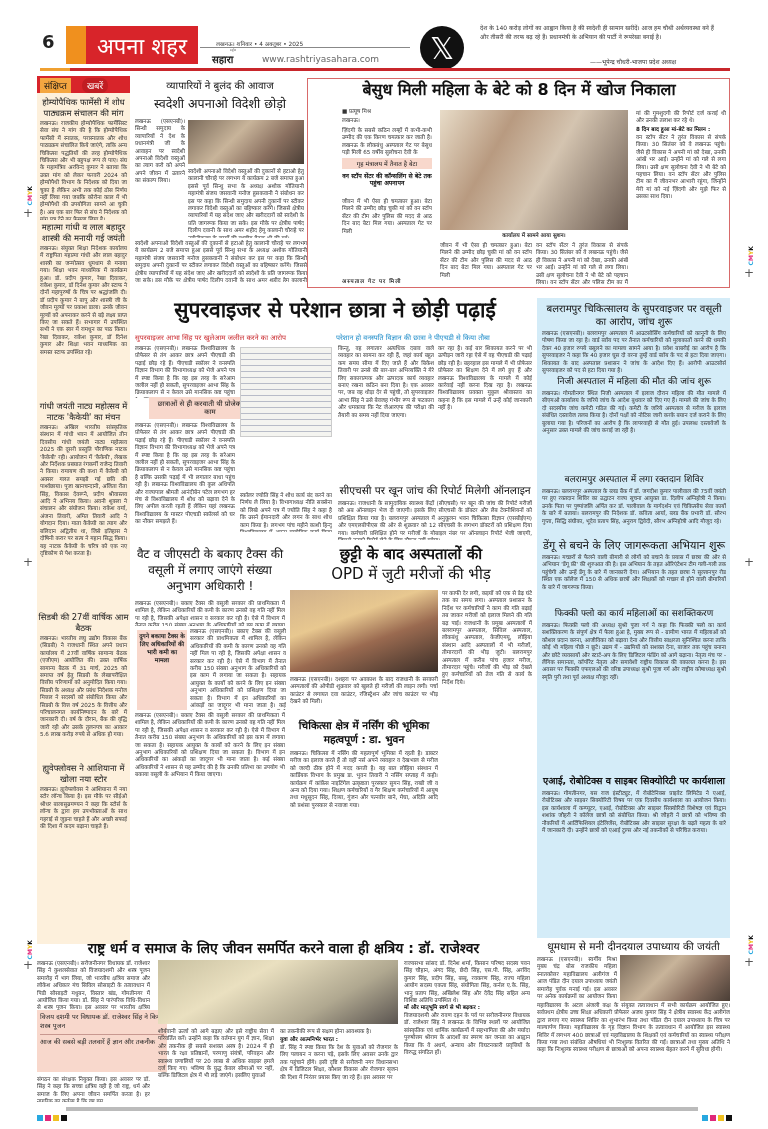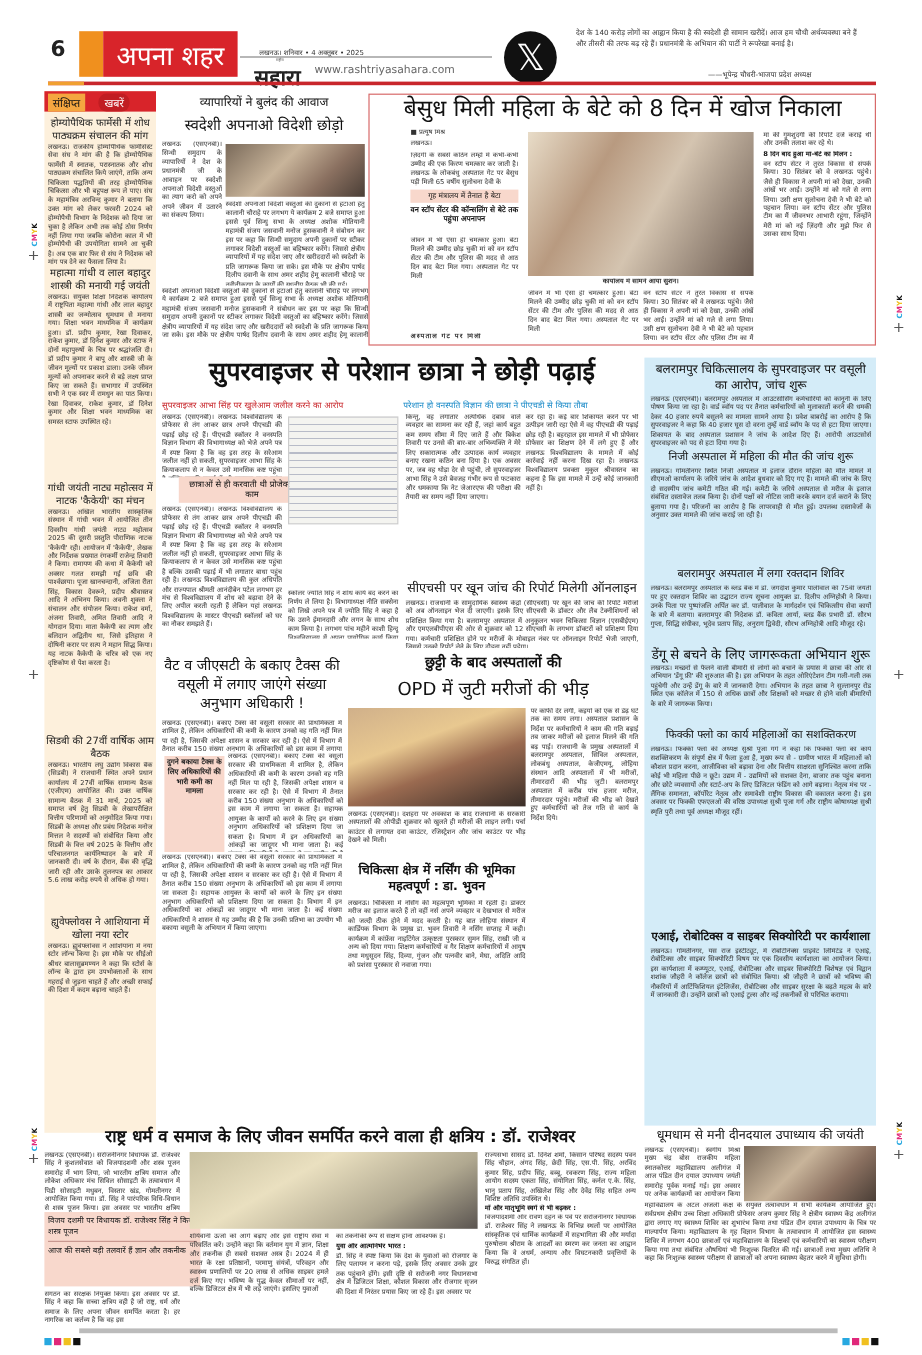--- a/index.html
+++ b/index.html
@@ -5,21 +5,21 @@
   * { box-sizing: border-box; margin: 0; padding: 0; }
   body { width: 768px; height: 1129px; background: #fff; font-family: "DejaVu Sans", sans-serif; color: #222; position: relative; overflow: hidden; }
   .abs { position: absolute; }
   .txt { font-size: 5.6px; line-height: 7.4px; color: #333; text-align: justify; overflow: hidden; }
   .hd { font-family: "DejaVu Sans", sans-serif; color: #111; text-align: center; line-height: 1.15; }
   
   .pageno { left: 42px; top: 31px; font-size: 18px; font-weight: bold; color: #222; }
   .orange-bar { left: 66px; top: 26px; width: 20px; height: 38px; background: #f0901e; }
   .logo-box { left: 86px; top: 26px; width: 112px; height: 38px; background: #d8242a; color: #fff; font-size: 22px; display: flex; align-items: center; justify-content: center; }
   .dateline { left: 216px; top: 40px; font-size: 5.8px; color: #333; }
-  .sahara { left: 212px; top: 52px; font-size: 18px; font-weight: bold; color: #222; }
+  .sahara { left: 212px; top: 52px; font-size: 10px; font-weight: bold; color: #222; }
   .sahara-kicker { left: 230px; top: 48px; font-size: 3px; color: #444; }
   .website { left: 262px; top: 54px; font-size: 9px; color: #666; }
   .mast-line { left: 200px; top: 47px; width: 210px; height: 1px; background: #888; }
   .x-circle { left: 420px; top: 26px; width: 44px; height: 44px; border-radius: 50%; background: #111; color: #fff; font-size: 30px; display: flex; align-items: center; justify-content: center; font-family: "DejaVu Sans", sans-serif; }
   .quote { left: 480px; top: 23px; width: 240px; font-size: 6px; line-height: 9px; color: #333; }
   .quote-author { left: 590px; top: 58px; font-size: 6px; color: #333; }
   .top-rule { left: 40px; top: 68px; width: 690px; height: 3px; background: #c8262b; }
   .top-rule-o { left: 40px; top: 68px; width: 30px; height: 3px; background: #f0a030; }
   
   .side { left: 37px; top: 76px; width: 93px; height: 868px; background: #fdf0dc; }
@@ -91,21 +91,21 @@
 <div class="abs side-head-r">खबरें</div>
 
 <div class="abs hd" style="left:135px;top:80px;width:170px;font-size:10px;">व्यापारियों ने बुलंद की आवाज</div>
 <div class="abs hd" style="left:135px;top:97px;width:170px;font-size:12.5px;">स्वदेशी अपनाओ विदेशी छोड़ो</div>
 <div class="abs txt" style="left:135px;top:118px;width:50px;height:120px;">लखनऊ (एसएनबी)। सिन्धी समुदाय के व्यापारियों ने देश के प्रधानमंत्री जी के आवाहन पर स्वदेशी अपनाओ विदेशी वस्तुओं का त्याग करो को अपने अपने जीवन में उतारने का संकल्प लिया।</div>
 <div class="abs photo" style="left:188px;top:120px;width:116px;height:44px;"></div>
 <div class="abs txt" style="left:188px;top:168px;width:116px;height:70px;">स्वदेशी अपनाओ विदेशी वस्तुओं की दुकानों से हटाओ हेतु कालानी चौराहे पर लगभग ये कार्यक्रम 2 बजे समाप्त हुआ इससे पूर्व सिन्धु सभा के अध्यक्ष अशोक मोतियानी महामंत्री संजय जसवानी मनोज हुसकवानी ने संबोधन कर इस पर कहा कि सिन्धी समुदाय अपनी दुकानों पर स्टीकर लगाकर विदेशी वस्तुओं का बहिष्कार करेंगे। जिससे क्षेत्रीय व्यापारियों में यह संदेश जाए और खरीददारों को स्वदेशी के प्रति जागरूक किया जा सके। इस मौके पर क्षेत्रीय पार्षद दिलीप दवानी के साथ अमर शहीद हेमू कालानी चौराहे पर नवीनीकरण के कार्यों की स्थलीय बैठक भी की गई।</div>
 <div class="abs txt" style="left:135px;top:240px;width:172px;height:42px;">स्वदेशी अपनाओ विदेशी वस्तुओं की दुकानों से हटाओ हेतु कालानी चौराहे पर लगभग ये कार्यक्रम 2 बजे समाप्त हुआ इससे पूर्व सिन्धु सभा के अध्यक्ष अशोक मोतियानी महामंत्री संजय जसवानी मनोज हुसकवानी ने संबोधन कर इस पर कहा कि सिन्धी समुदाय अपनी दुकानों पर स्टीकर लगाकर विदेशी वस्तुओं का बहिष्कार करेंगे। जिससे क्षेत्रीय व्यापारियों में यह संदेश जाए और खरीददारों को स्वदेशी के प्रति जागरूक किया जा सके। इस मौके पर क्षेत्रीय पार्षद दिलीप दवानी के साथ अमर शहीद हेमू कालानी चौराहे पर नवीनीकरण के कार्यों की स्थलीय बैठक भी की गई।</div>
 
 <div class="abs red-frame" style="left:307px;top:78px;width:423px;height:210px;"></div>
-<div class="abs hd" style="left:310px;top:81px;width:418px;font-size:19px;font-weight:normal;">बेसुध मिली महिला के बेटे को 8 दिन में खोज निकाला</div>
+<div class="abs hd" style="left:310px;top:81px;width:418px;font-size:16px;font-weight:bold;">बेसुध मिली महिला के बेटे को 8 दिन में खोज निकाला</div>
 <div class="abs txt" style="left:342px;top:108px;width:90px;">■ प्रत्यूष मिश्र</div>
 <div class="abs txt" style="left:342px;top:117px;width:90px;">लखनऊ।</div>
 <div class="abs txt" style="left:342px;top:127px;width:90px;height:30px;">ज़िंदगी के सबसे कठिन लम्हों में कभी-कभी उम्मीद की एक किरण चमत्कार कर जाती है। लखनऊ के लोकबंधु अस्पताल गेट पर बेसुध पड़ी मिली 65 वर्षीय सुलोचना देवी के</div>
 <div class="abs pink-box hd" style="left:342px;top:158px;width:90px;font-size:6.2px;padding:2px;">गृह मंत्रालय में तैनात है बेटा</div>
 <div class="abs hd" style="left:342px;top:172px;width:90px;font-size:6.2px;font-weight:bold;">वन स्टॉप सेंटर की कॉन्सलिंग से बेटे तक पहुंचा अपनापन</div>
 <div class="abs txt" style="left:342px;top:198px;width:90px;height:80px;">जीवन में भी ऐसा ही चमत्कार हुआ। बेटा मिलने की उम्मीद छोड़ चुकी मां को वन स्टॉप सेंटर की टीम और पुलिस की मदद से आठ दिन बाद बेटा मिल गया। अस्पताल गेट पर मिली</div>
 <div class="abs photo2" style="left:440px;top:110px;width:188px;height:120px;"></div>
 <div class="abs txt" style="left:440px;top:232px;width:188px;font-weight:bold;text-align:center;">कार्यालय में सामने आया सुशन।</div>
 <div class="abs txt" style="left:440px;top:242px;width:92px;height:42px;">जीवन में भी ऐसा ही चमत्कार हुआ। बेटा मिलने की उम्मीद छोड़ चुकी मां को वन स्टॉप सेंटर की टीम और पुलिस की मदद से आठ दिन बाद बेटा मिल गया। अस्पताल गेट पर मिली</div>
 <div class="abs txt" style="left:536px;top:242px;width:92px;height:42px;">वन स्टॉप सेंटर ने तुरंत विकास से संपर्क किया। 30 सितंबर को वे लखनऊ पहुंचे। जैसे ही विकास ने अपनी मां को देखा, उनकी आंखें भर आईं। उन्होंने मां को गले से लगा लिया। उसी क्षण सुलोचना देवी ने भी बेटे को पहचान लिया। वन स्टॉप सेंटर और पुलिस टीम का मैं जीवनभर आभारी रहूंगा, जिन्होंने मेरी मां को नई ज़िंदगी और मुझे फिर से उसका साथ दिया।</div>
@@ -127,21 +127,21 @@
 
 <div class="abs hd" style="left:338px;top:484px;width:194px;font-size:10.5px;">सीएचसी पर खून जांच की रिपोर्ट मिलेगी ऑनलाइन</div>
 <div class="abs txt" style="left:338px;top:500px;width:194px;height:40px;">लखनऊ। राजधानी के सामुदायिक स्वास्थ्य केंद्रों (सीएचसी) पर खून की जांच की रिपोर्ट मरीजों को अब ऑनलाइन भेज दी जाएगी। इसके लिए सीएचसी के डॉक्टर और लैब टेक्नीशियनों को प्रशिक्षित किया गया है। बलरामपुर अस्पताल में अनुकूलन भवन चिकित्सा विज्ञान (एसबीईएम) और एमएलबीपीएस की ओर से शुक्रवार को 12 सीएचसी के लगभग डॉक्टरों को प्रशिक्षण दिया गया। कर्मचारी प्रशिक्षित होने पर मरीजों के मोबाइल नंबर पर ऑनलाइन रिपोर्ट भेजी जाएगी, जिससे उनको रिपोर्ट लेने के लिए दौड़ना नहीं पड़ेगा।</div>
 
 <div class="abs hd" style="left:135px;top:546px;width:150px;font-size:12px;line-height:16px;">वैट व जीएसटी के बकाए टैक्स की वसूली में लगाए जाएंगे संख्या अनुभाग अधिकारी !</div>
 <div class="abs txt" style="left:135px;top:600px;width:150px;height:26px;">लखनऊ (एसएनबी)। बकाए टैक्स की वसूली सरकार की प्राथमिकता में शामिल है, लेकिन अधिकारियों की कमी के कारण उनको वह गति नहीं मिल पा रही है, जिसकी अपेक्षा शासन व सरकार कर रही है। ऐसे में विभाग में तैनात करीब 150 संख्या अनुभाग के अधिकारियों को इस काम में लगाया जा सकता है। सहायक आयुक्त के कार्यों को करने के लिए इन संख्या अनुभाग अधिकारियों को प्रशिक्षण दिया जा सकता है। विभाग में इन अधिकारियों का आंकड़ों का जादूगर भी माना जाता है। कई संख्या अधिकारियों ने शासन से यह उम्मीद की है कि उनकी प्रतिभा का उपयोग भी बकाया वसूली के अभियान में किया जाएगा।</div>
 <div class="abs pink-box" style="left:137px;top:630px;width:50px;height:80px;font-size:6px;line-height:8px;padding:2px;text-align:center;color:#222;font-weight:bold;">दुगने बकाया टैक्स के लिए अधिकारियों की भारी कमी का मामला</div>
 <div class="abs txt" style="left:190px;top:628px;width:96px;height:82px;">लखनऊ (एसएनबी)। बकाए टैक्स की वसूली सरकार की प्राथमिकता में शामिल है, लेकिन अधिकारियों की कमी के कारण उनको वह गति नहीं मिल पा रही है, जिसकी अपेक्षा शासन व सरकार कर रही है। ऐसे में विभाग में तैनात करीब 150 संख्या अनुभाग के अधिकारियों को इस काम में लगाया जा सकता है। सहायक आयुक्त के कार्यों को करने के लिए इन संख्या अनुभाग अधिकारियों को प्रशिक्षण दिया जा सकता है। विभाग में इन अधिकारियों का आंकड़ों का जादूगर भी माना जाता है। कई संख्या अधिकारियों ने शासन से यह उम्मीद की है कि उनकी प्रतिभा का उपयोग भी बकाया वसूली के अभियान में किया जाएगा।</div>
 <div class="abs txt" style="left:135px;top:712px;width:150px;height:106px;">लखनऊ (एसएनबी)। बकाए टैक्स की वसूली सरकार की प्राथमिकता में शामिल है, लेकिन अधिकारियों की कमी के कारण उनको वह गति नहीं मिल पा रही है, जिसकी अपेक्षा शासन व सरकार कर रही है। ऐसे में विभाग में तैनात करीब 150 संख्या अनुभाग के अधिकारियों को इस काम में लगाया जा सकता है। सहायक आयुक्त के कार्यों को करने के लिए इन संख्या अनुभाग अधिकारियों को प्रशिक्षण दिया जा सकता है। विभाग में इन अधिकारियों का आंकड़ों का जादूगर भी माना जाता है। कई संख्या अधिकारियों ने शासन से यह उम्मीद की है कि उनकी प्रतिभा का उपयोग भी बकाया वसूली के अभियान में किया जाएगा।</div>
 
-<div class="abs hd" style="left:290px;top:546px;width:242px;font-size:12px;font-weight:bold;">छुट्टी के बाद अस्पतालों की</div>
+<div class="abs hd" style="left:290px;top:546px;width:242px;font-size:15px;font-weight:bold;">छुट्टी के बाद अस्पतालों की</div>
 <div class="abs hd" style="left:290px;top:566px;width:242px;font-size:15px;font-weight:normal;">OPD में जुटी मरीजों की भीड़</div>
 <div class="abs photo3" style="left:290px;top:590px;width:148px;height:82px;"></div>
 <div class="abs txt" style="left:290px;top:676px;width:148px;height:40px;">लखनऊ (एसएनबी)। दशहरा पर अवकाश के बाद राजधानी के सरकारी अस्पतालों की ओपीडी शुक्रवार को खुलते ही मरीजों की लाइन लगी। पर्चा काउंटर से लगायत दवा काउंटर, रजिस्ट्रेशन और जांच काउंटर पर भीड़ देखने को मिली।</div>
 <div class="abs txt" style="left:442px;top:590px;width:90px;height:230px;">पर काफी देर लगी, कइयों को एक से डेढ़ घंटे तक का समय लगा। अस्पताल प्रशासन के निर्देश पर कर्मचारियों ने काम की गति बढ़ाई तब जाकर मरीजों को इलाज मिलने की गति बढ़ पाई। राजधानी के प्रमुख अस्पतालों में बलरामपुर अस्पताल, सिविल अस्पताल, लोकबंधु अस्पताल, केजीएमयू, लोहिया संस्थान आदि अस्पतालों में भी मरीजों, तीमारदारों की भीड़ जुटी। बलरामपुर अस्पताल में करीब पांच हजार मरीज, तीमारदार पहुंचे। मरीजों की भीड़ को देखते हुए कर्मचारियों को तेज गति से कार्य के निर्देश दिये।</div>
 
 <div class="abs hd" style="left:290px;top:718px;width:148px;font-size:10.5px;font-weight:bold;line-height:14px;">चिकित्सा क्षेत्र में नर्सिंग की भूमिका महत्वपूर्ण : डा. भुवन</div>
 <div class="abs txt" style="left:290px;top:750px;width:148px;height:68px;">लखनऊ। चिकित्सा में नर्सिंग की महत्वपूर्ण भूमिका में रहती है। डाक्टर मरीज का इलाज करते हैं तो वहीं नर्स अपने व्यवहार व देखभाल से मरीज को जल्दी ठीक होने में मदद करती है। यह बात लोहिया संस्थान में कार्डियक विभाग के प्रमुख डा. भुवन तिवारी ने नर्सिंग सप्ताह में कही। कार्यक्रम में कांफ्रेंस नाइटिंगेल उत्कृष्टता पुरस्कार सुमन सिंह, राखी जी व अन्य को दिया गया। शिक्षण कर्मचारियों व गैर शिक्षण कर्मचारियों में आयुष तथा मधुसूदन सिंह, दिव्या, गुंजन और पत्नवीर बाने, मेघा, अदिति आदि को प्रशंसा पुरस्कार से नवाजा गया।</div>
 
 <div class="abs blue-panel" style="left:537px;top:298px;width:193px;height:640px;"></div>
 <div class="abs hd" style="left:540px;top:302px;width:188px;font-size:10px;line-height:13px;">बलरामपुर चिकित्सालय के सुपरवाइजर पर वसूली का आरोप, जांच शुरू</div>

